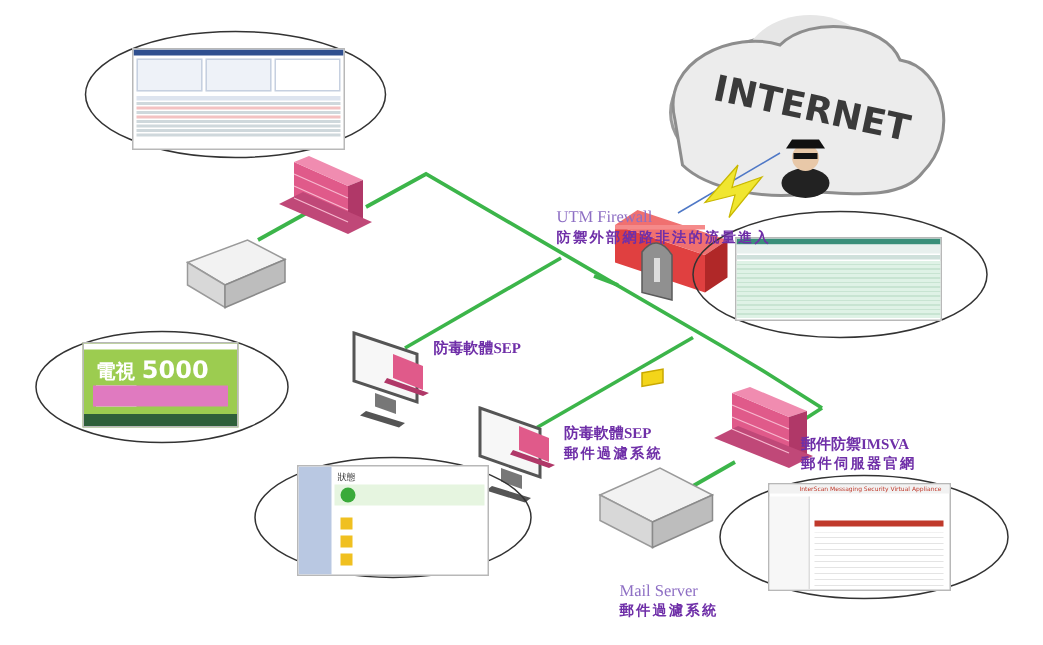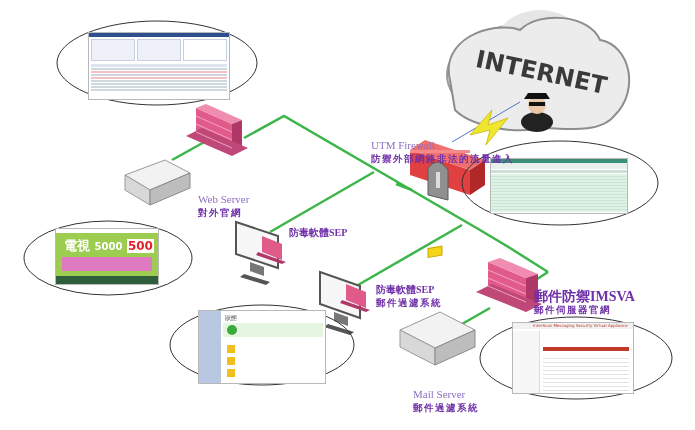--- a/index.html
+++ b/index.html
@@ -140,21 +140,21 @@
   <div style="height:4px;background:#3a8f7a"></div>
   <div style="height:6px;background:#e8f0ee"></div>
   <div style="height:3px;background:#cfe0db;margin:1px 0"></div>
   <div style="background:#dff2e6;height:38px;background-image:repeating-linear-gradient(#dff2e6 0 2px,#c8e4d2 2px 3px)"></div>
 </div>
 
 <div class="shot" style="left:55px;top:228px;width:102px;height:55px;background:#9ccc50;">
   <div style="height:4px;background:#fff"></div>
   <div style="position:absolute;left:8px;top:8px;font-family:'DejaVu Sans',sans-serif;font-weight:bold;font-size:13px;color:#fff">
     <span>電視</span>
-    <span style="font-size:10px">5000</span>
+    <span style="font-size:16px">5000</span>
     <span style="font-size:12px;color:#e4222a;background:#fff;padding:0 1px">500</span>
   </div>
   <div style="position:absolute;left:6px;top:28px;width:90px;height:14px;background:#e07ac0"></div>
   <div style="position:absolute;left:0;bottom:0;width:102px;height:8px;background:#2e5f3a"></div>
 </div>
 
 <div class="shot" style="left:198px;top:310px;width:126px;height:72px;">
   <div style="position:absolute;left:0;top:0;width:22px;height:72px;background:#b9c8e2"></div>
   <div style="position:absolute;left:26px;top:3px;font-family:'DejaVu Sans',sans-serif;font-size:6px;color:#333">狀態</div>
   <div style="position:absolute;left:24px;top:12px;width:100px;height:14px;background:#e6f5e0"></div>
@@ -168,32 +168,28 @@
   <div style="height:6px;font-size:4px;line-height:6px;color:#c0392b;background:#f2f2f2;padding-left:20px;overflow:hidden;font-family:'DejaVu Sans',sans-serif">InterScan Messaging Security Virtual Appliance</div>
   <div style="position:absolute;left:0;top:8px;width:26px;height:62px;background:#f7f7f7;border-right:1px solid #ddd"></div>
   <div style="position:absolute;left:30px;top:24px;width:86px;height:4px;background:#c0392b"></div>
   <div style="position:absolute;left:30px;top:32px;width:86px;height:36px;background-image:repeating-linear-gradient(#fff 0 3px,#e4e4e4 3px 4px)"></div>
 </div>
 
 <div class="lbl" style="left:347px;top:139px;margin-left:24px;">
   <span class="en">UTM Firewall</span>
   <span class="zh">防禦外部網路非法的流量進入</span>
 </div>
-<div class="lbl" style="left:198px;top:193px;">
-  <span class="en">Web Server</span>
-  <span class="zh">對外官網</span>
-</div>
 <div class="lbl" style="left:289px;top:226px;">
   <span class="en" style="color:#6f2fa8;font-weight:bold;font-size:10px">防毒軟體SEP</span>
 </div>
 <div class="lbl" style="left:376px;top:283px;">
   <span class="en" style="color:#6f2fa8;font-weight:bold;font-size:10px">防毒軟體SEP</span>
   <span class="zh">郵件過濾系統</span>
 </div>
 <div class="lbl" style="left:534px;top:290px;">
-  <span class="en" style="color:#6f2fa8;font-weight:bold;font-size:14px">郵件防禦IMSVA</span>
+  <span class="en" style="color:#6f2fa8;font-weight:bold;font-size:10px">郵件防禦IMSVA</span>
   <span class="zh">郵件伺服器官網</span>
 </div>
 <div class="lbl" style="left:413px;top:388px;">
   <span class="en">Mail Server</span>
   <span class="zh">郵件過濾系統</span>
 </div>
 </div>
 
 </body></html>

